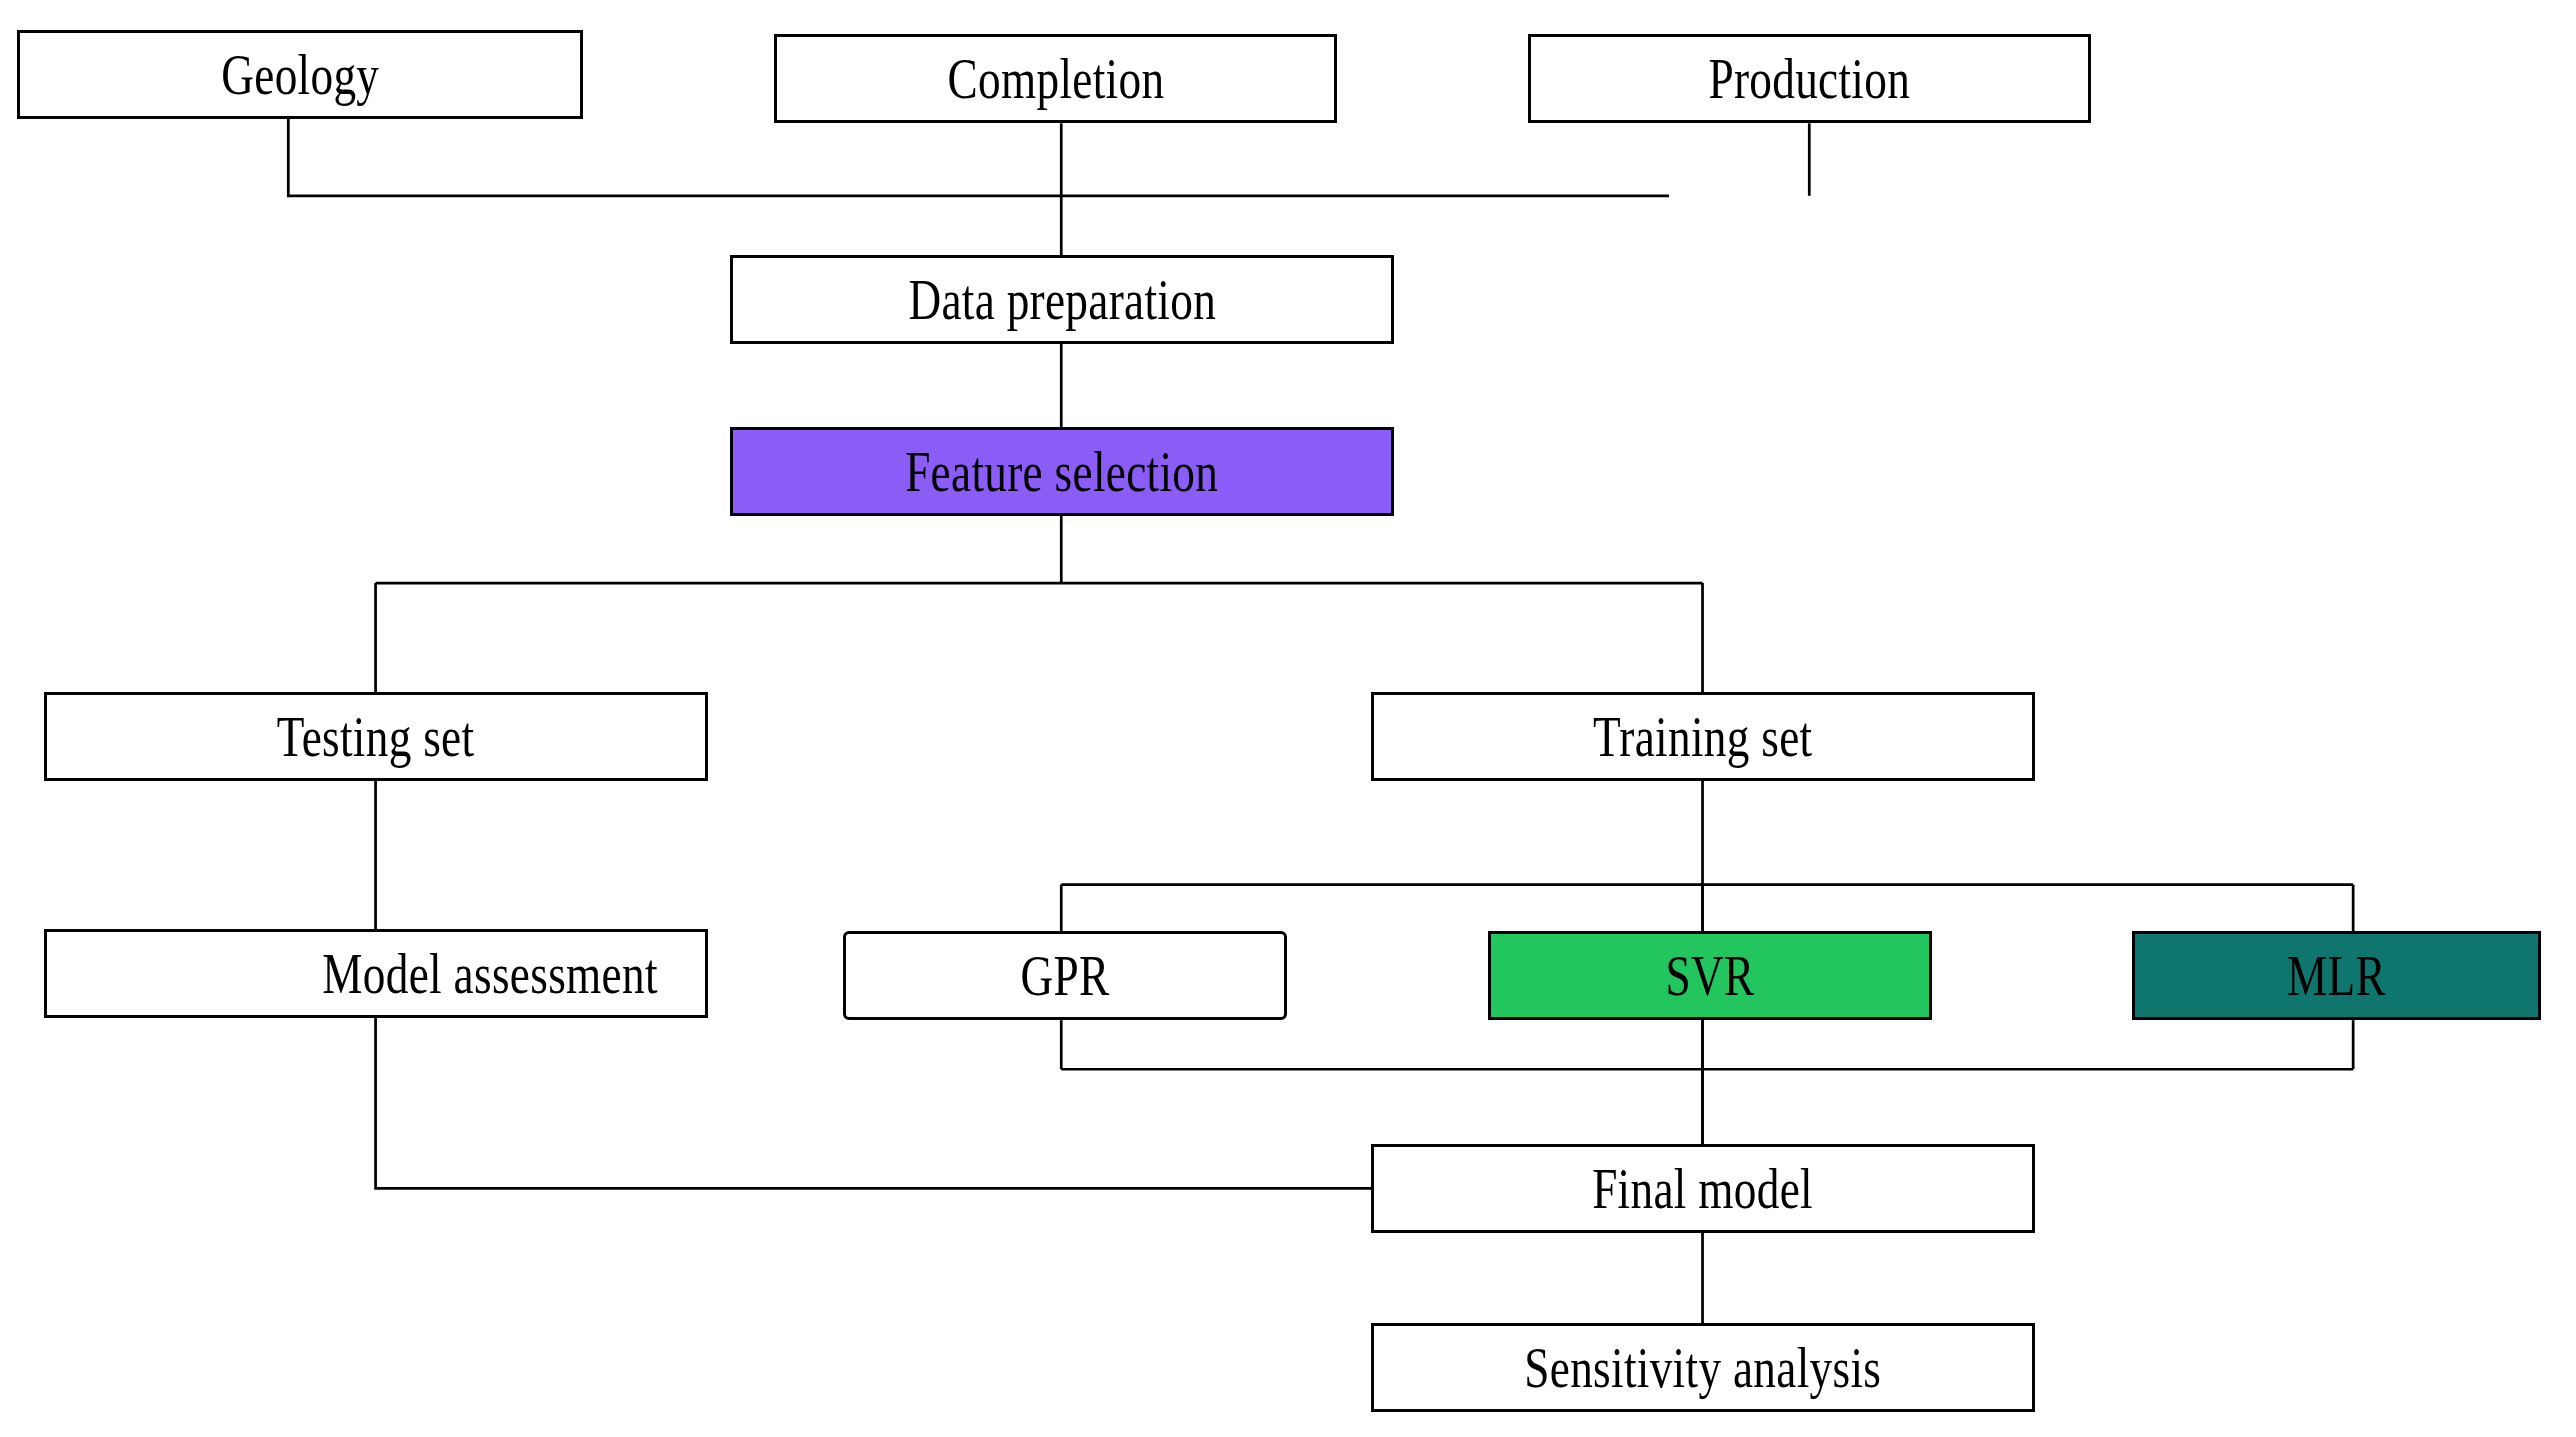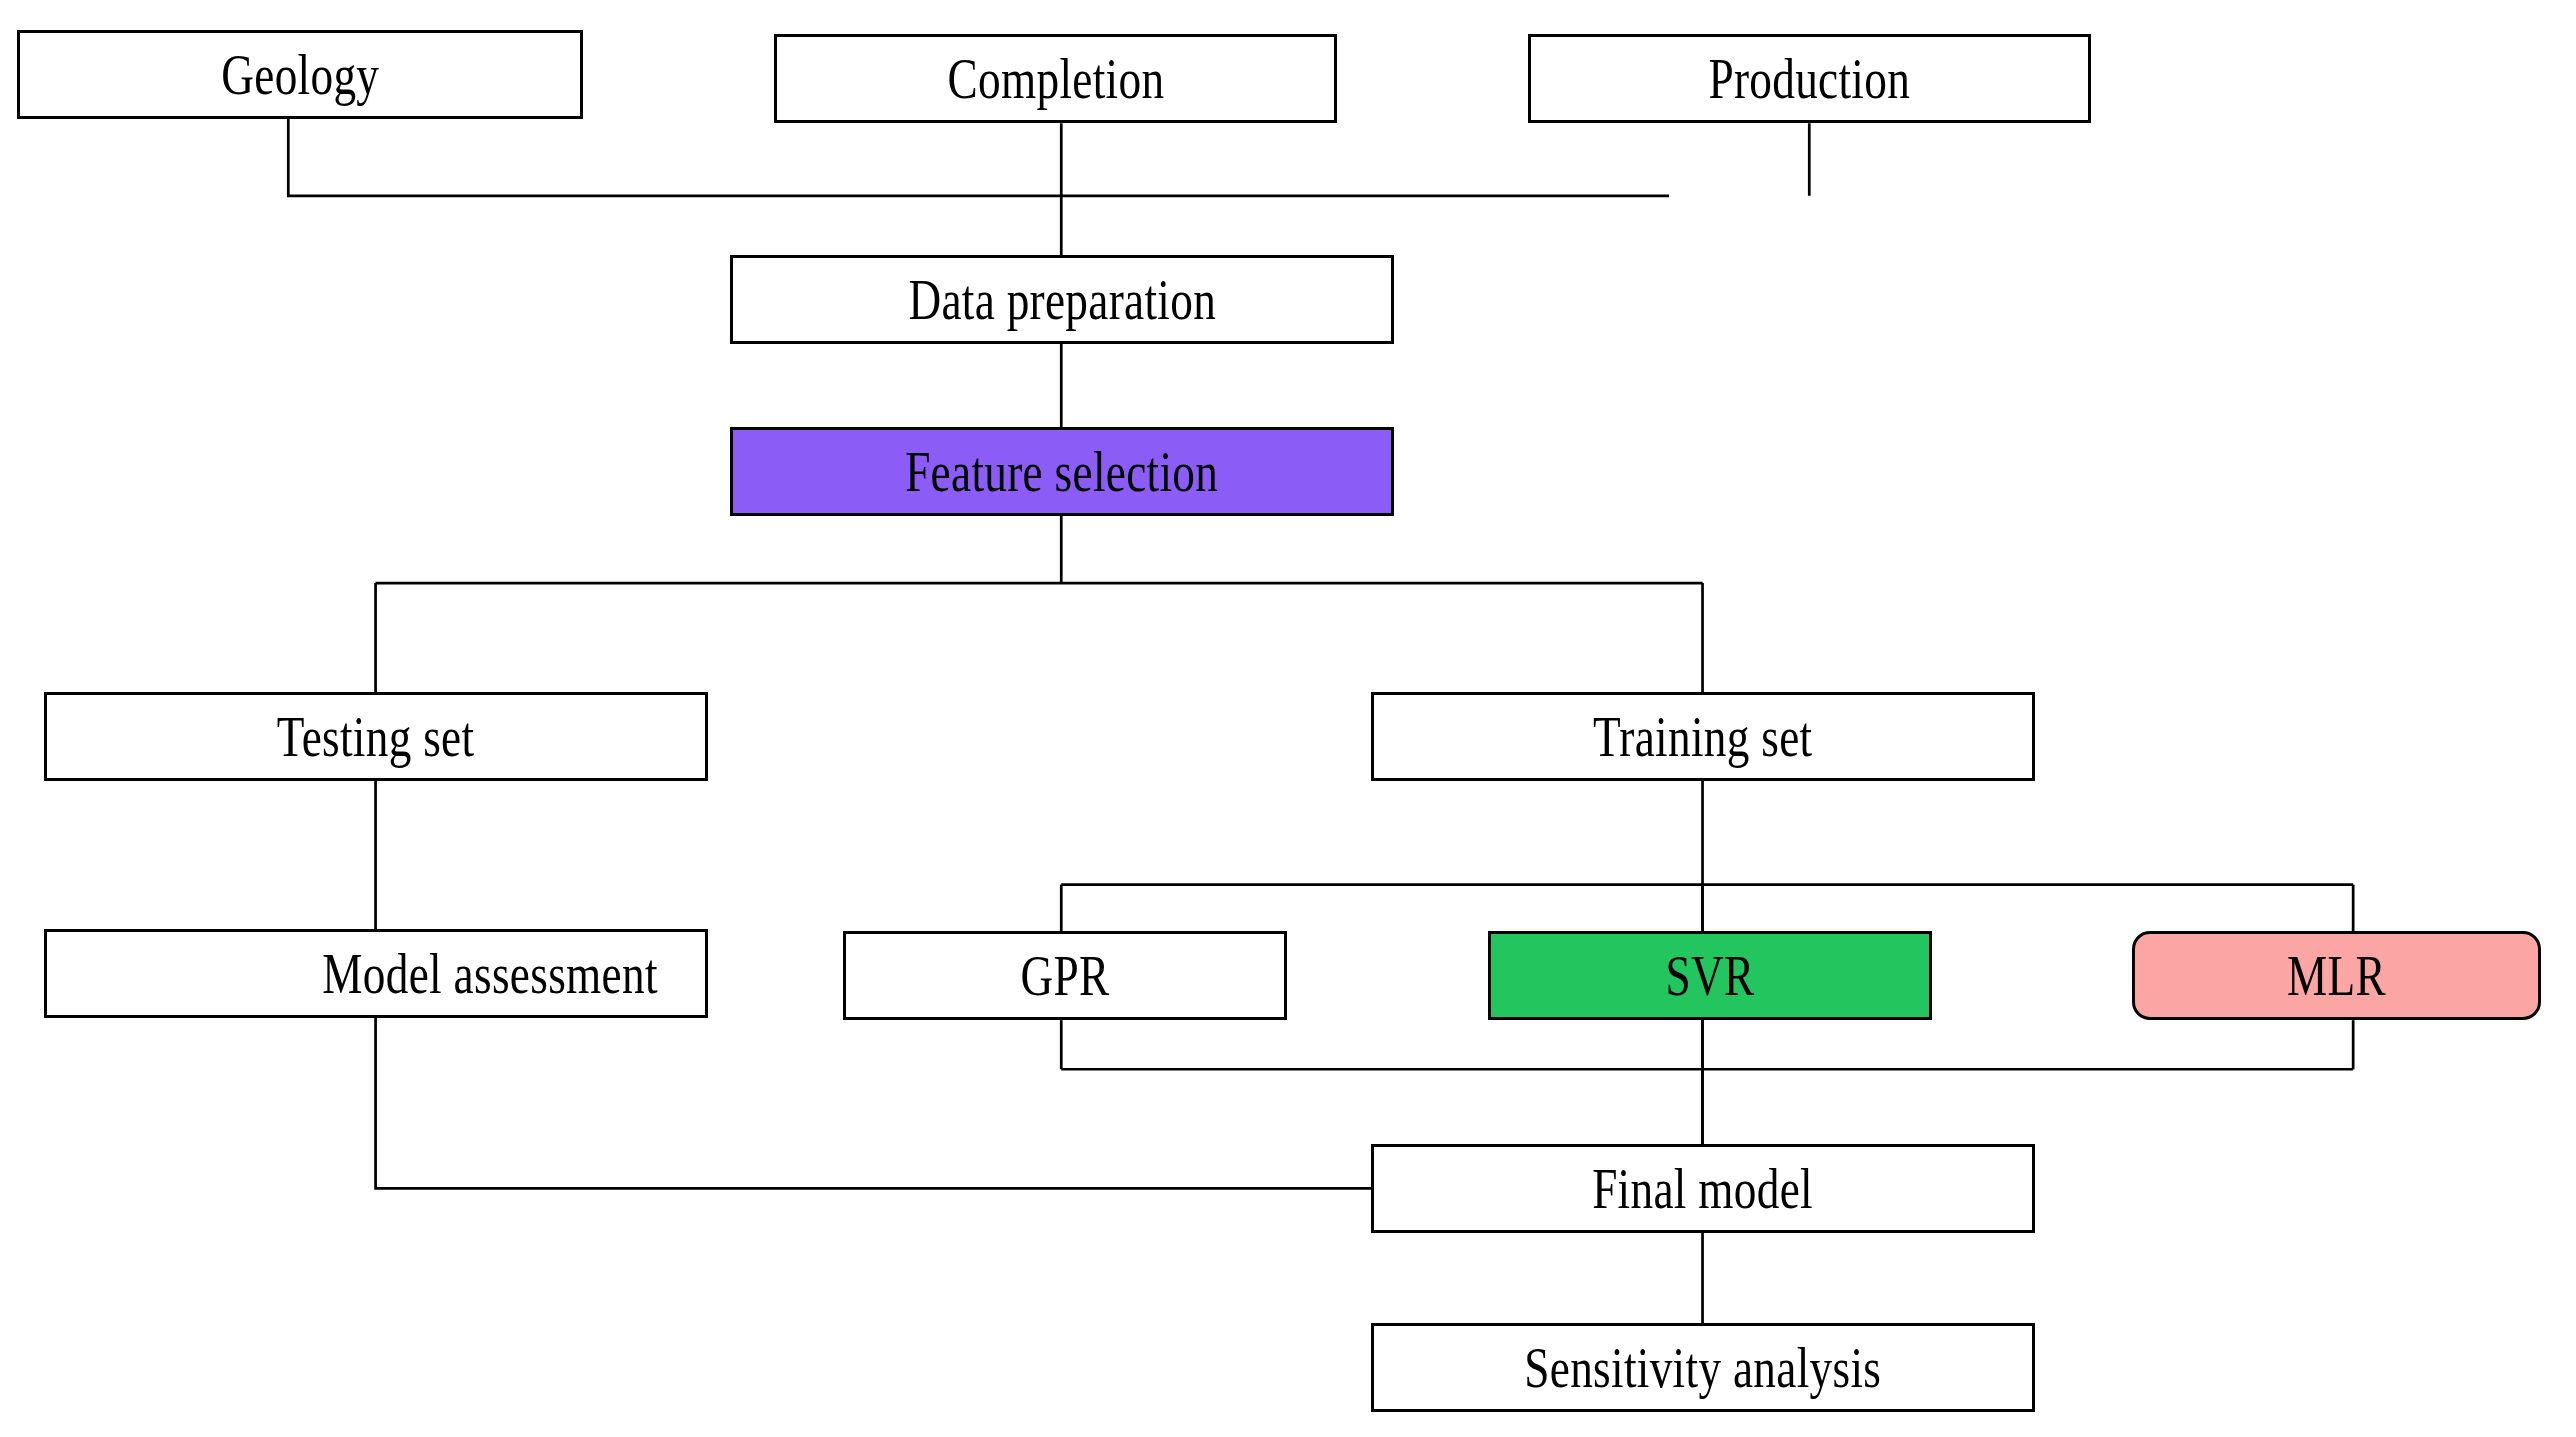--- a/index.html
+++ b/index.html
@@ -91,27 +91,27 @@
   <div class="node" style="left: 1371px; top: 692px; width: 664px; height: 89px; border-color: rgb(0, 0, 0); background: rgb(255, 255, 255);">
     <span class="node-label">Training set</span>
   </div>
   <div class="node" style="left: 44px; top: 692px; width: 664px; height: 89px; border-color: rgb(0, 0, 0); background: rgb(255, 255, 255);">
     <span class="node-label">Testing set</span>
   </div>
 
   <div class="node" style="left: 44px; top: 929px; width: 664px; height: 89px; border-color: rgb(0, 0, 0); background: rgb(255, 255, 255); justify-content: flex-end;">
     <span class="node-label">Model assessment</span>
   </div>
-  <div class="node" style="left: 843px; top: 931px; width: 444px; height: 89px; border-color: rgb(0, 0, 0); background: rgb(255, 255, 255);">
+  <div class="node" style="left: 843px; top: 931px; width: 444px; height: 89px; border-color: rgb(0, 0, 0); background: rgb(255, 255, 255); border-radius: 6px;">
     <span class="node-label">GPR</span>
   </div>
   <div class="node" style="left: 1488px; top: 931px; width: 444px; height: 89px; border-color: rgb(0, 0, 0); background: #22c55e;">
     <span class="node-label">SVR</span>
   </div>
-  <div class="node" style="left: 2132px; top: 931px; width: 409px; height: 89px; border-color: rgb(0, 0, 0); background: #fca5a5; border-radius: 18px;">
+  <div class="node" style="left: 2132px; top: 931px; width: 409px; height: 89px; border-color: rgb(0, 0, 0); background: #0f766e;">
     <span class="node-label">MLR</span>
   </div>
 
   <div class="node" style="left: 1371px; top: 1144px; width: 664px; height: 89px; border-color: rgb(0, 0, 0); background: rgb(255, 255, 255);">
     <span class="node-label">Final model</span>
   </div>
   <div class="node" style="left: 1371px; top: 1323px; width: 664px; height: 89px; border-color: rgb(0, 0, 0); background: rgb(255, 255, 255);">
     <span class="node-label">Sensitivity analysis</span>
   </div>
 

